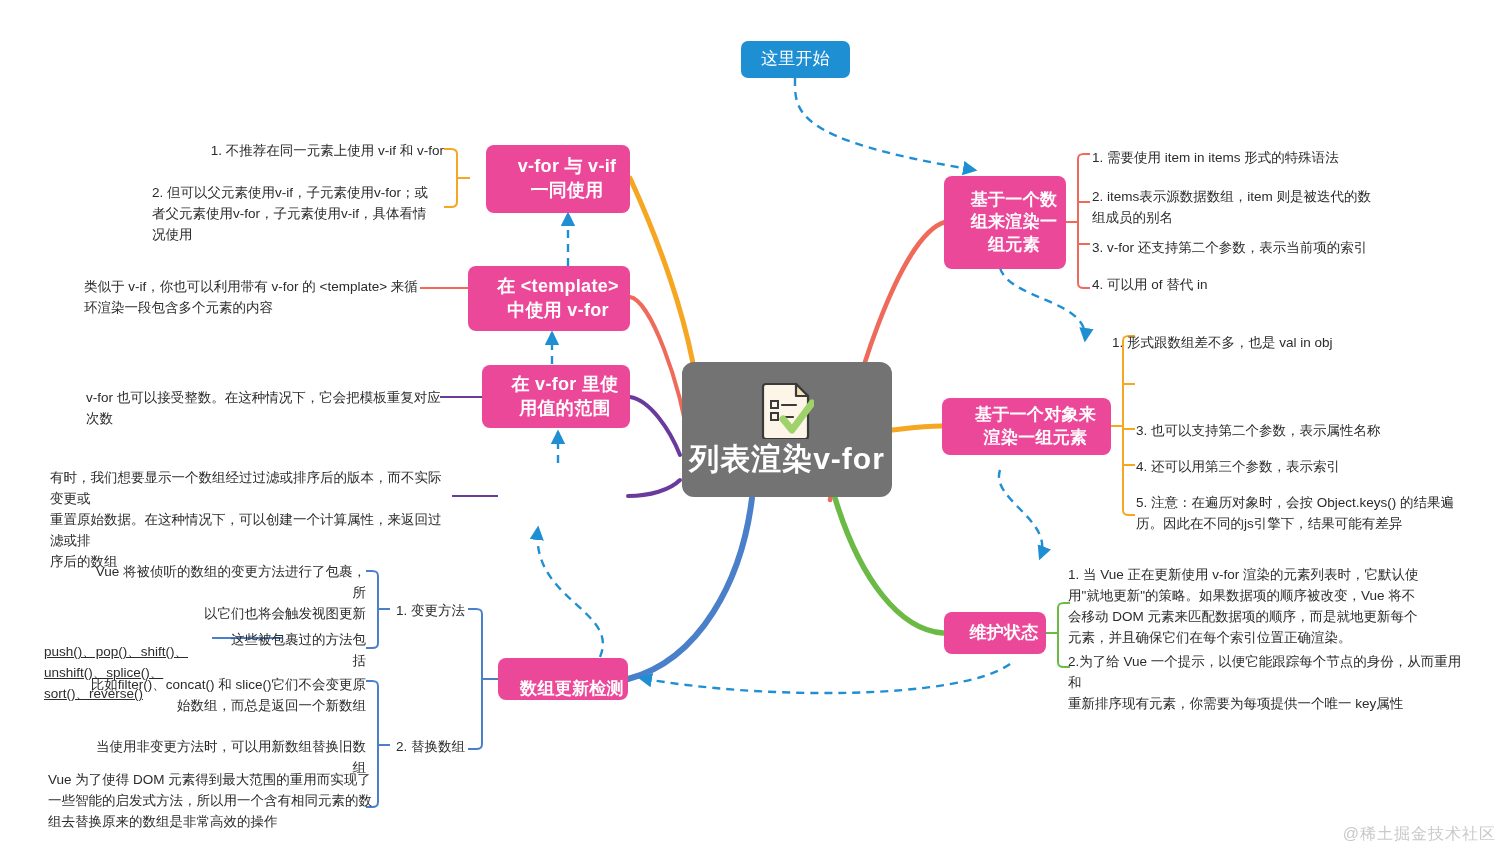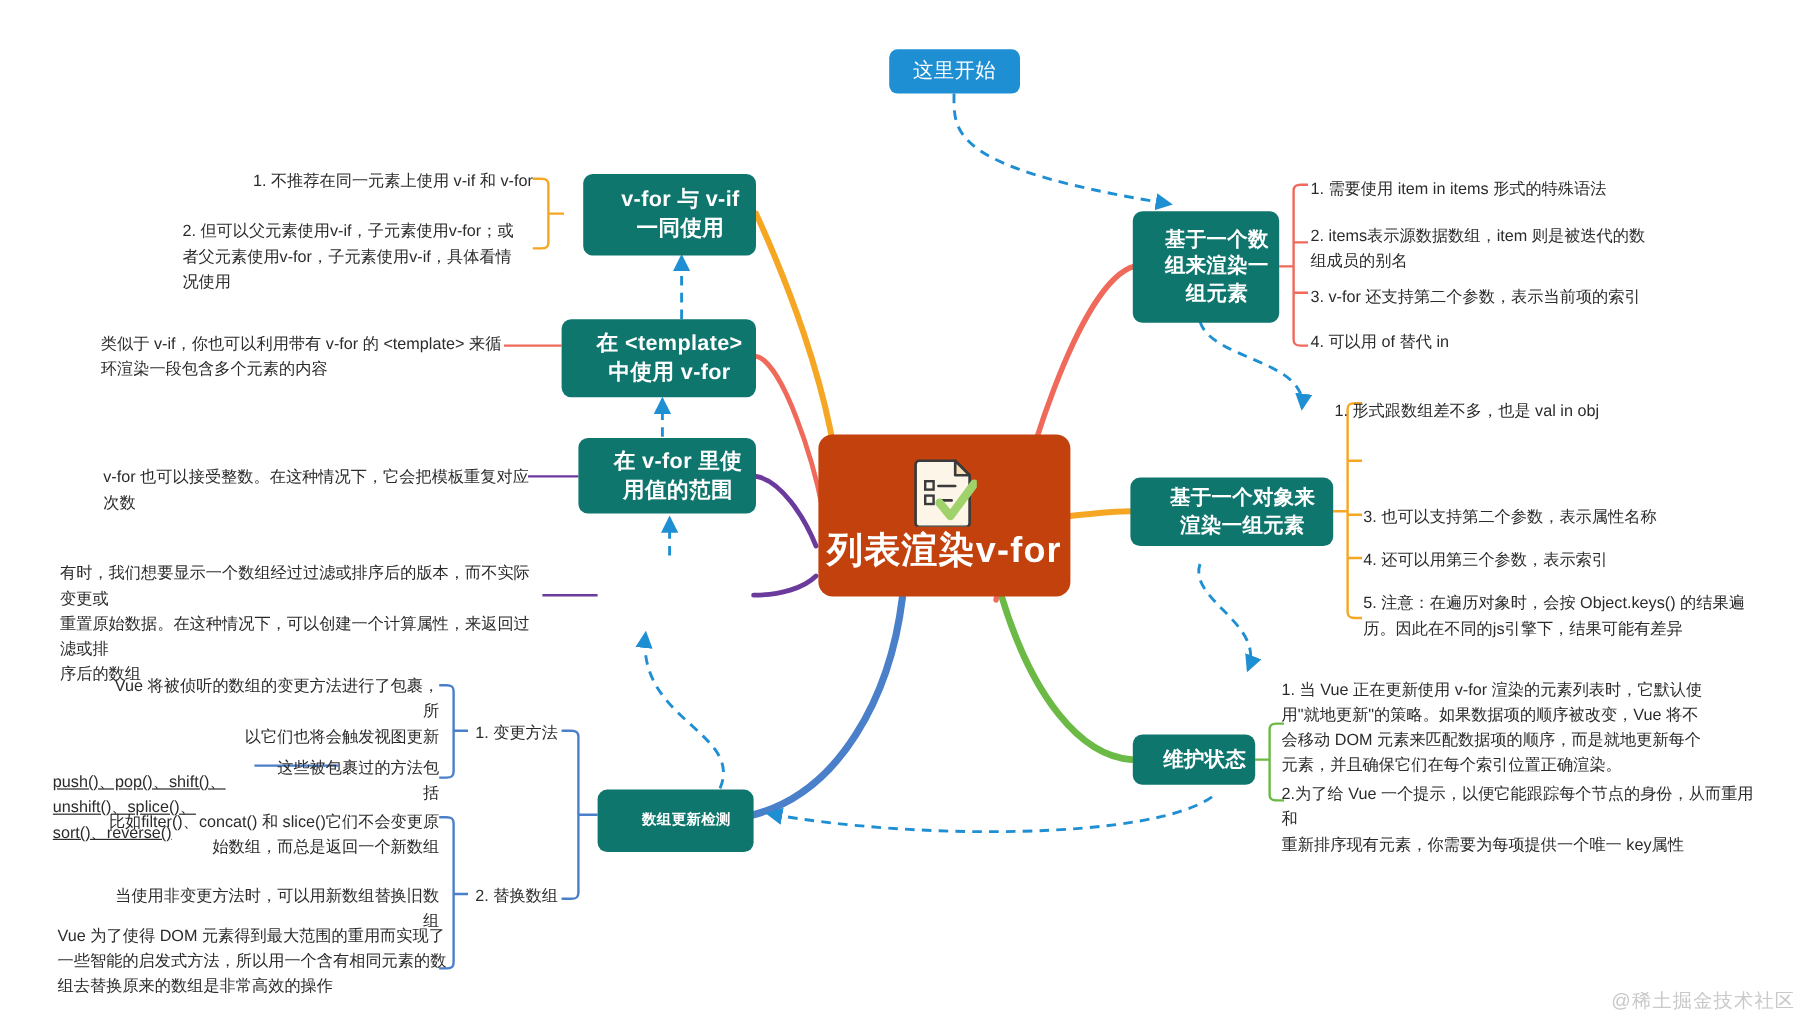--- a/index.html
+++ b/index.html
@@ -32,24 +32,24 @@
     display: flex;
     align-items: center;
     justify-content: center;
     text-align: center;
     color: #ffffff;
     font-weight: bold;
     line-height: 1.32;
     border-radius: 8px;
     letter-spacing: 0.3px;
   }
-  .node.blue       { background: #0f766e; padding-left: 18px; }
+  .node.blue       { background: #ec4899; padding-left: 18px; }
   .node.start      { background: #1f8fd4; border-radius: 7px; font-size: 17px; font-weight: normal; }
   .node.center {
-    background: #c2410c;
+    background: #737373;
     border-radius: 12px;
     flex-direction: column;
     gap: 0;
   }
   .center-title {
     font-size: 30px;
     font-weight: bold;
     letter-spacing: 1px;
   }
   .center-icon { width: 54px; height: 58px; display:block; }
@@ -167,21 +167,21 @@
     <span style="white-space:pre-line">在 &lt;template&gt;
 中使用 v-for</span>
   </div>
 
   <div class="node blue" style="left:482px; top:365px; width:148px; height:63px; font-size:18px;">
     <span style="white-space:pre-line">在 v-for 里使
 用值的范围</span>
   </div>
 
 
-  <div class="node blue" style="left:498px; top:658px; width:130px; height:52px; font-size:12px;">
+  <div class="node blue" style="left:498px; top:658px; width:130px; height:42px; font-size:17px;align-items:flex-end;">
     <span style="white-space:pre-line">数组更新检测</span>
   </div>
 
   <div class="node blue" style="left:942px; top:398px; width:169px; height:57px; font-size:17px;">
     <span style="white-space:pre-line">基于一个对象来
 渲染一组元素</span>
   </div>
 
   <div class="node blue" style="left:944px; top:176px; width:122px; height:93px; font-size:17px;">
     <span style="white-space:pre-line">基于一个数

